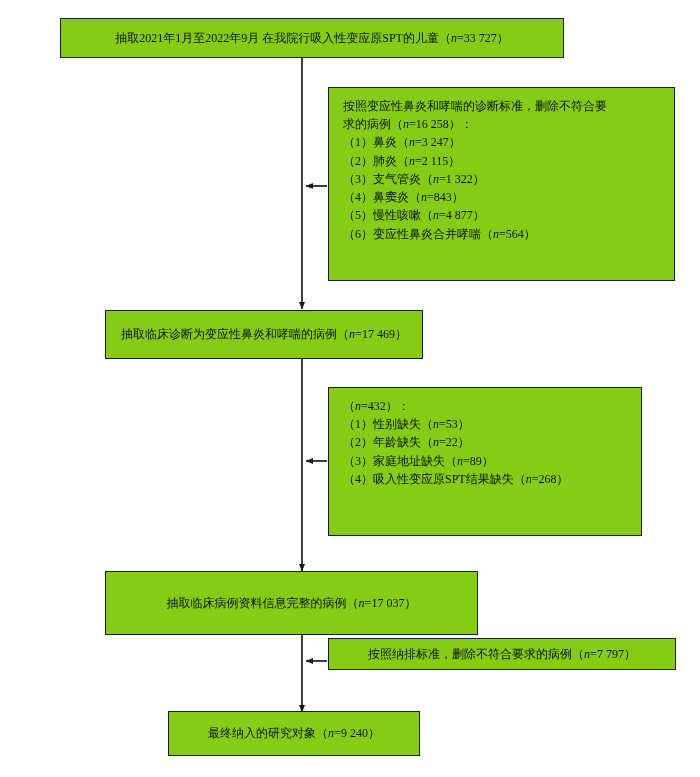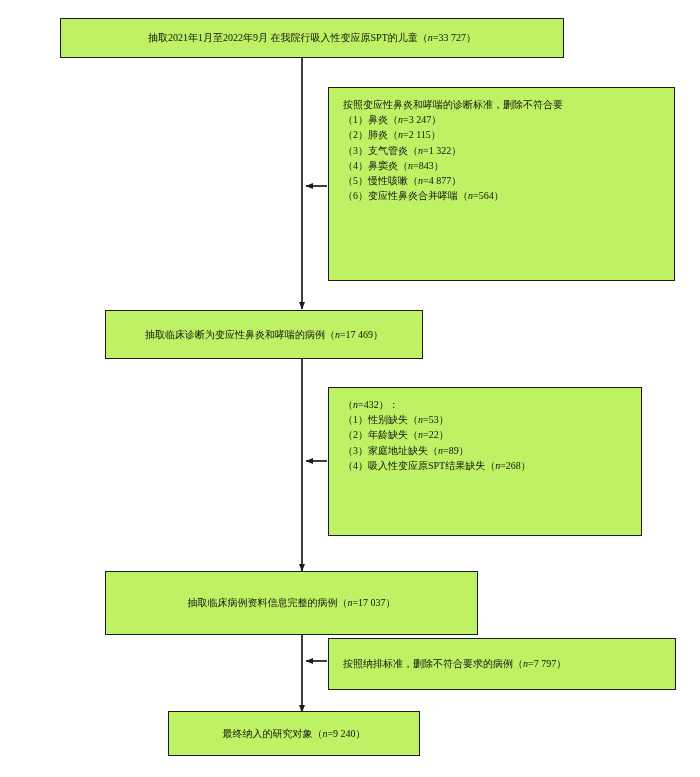--- a/index.html
+++ b/index.html
@@ -25,23 +25,23 @@
     left: 0;
     top: 0;
     width: 700px;
     height: 777px;
     pointer-events: none;
   }
   .node {
     position: absolute;
     box-sizing: border-box;
     border: 1.6px solid #1b1b23;
-    background: #bef264;
+    background: #84cc16;
     color: #111111;
-    font-size: 10px;
+    font-size: 12px;
     line-height: 1.52;
   }
   .node.center {
     display: flex;
     align-items: center;
     justify-content: center;
     text-align: center;
     padding: 4px 10px;
   }
   .node.side {
@@ -89,20 +89,21 @@
       <path d="M327,661 L306,661" marker-end="url(#arrowhead)"></path>
     </g>
   </svg>
 
   <div class="node center" style="left:60px; top:18px; width:504px; height:40px;">
     <span class="ln">抽取2021年1月至2022年9月 在我院行吸入性变应原SPT的儿童（<span class="it">n</span>=33 727）</span>
   </div>
 
   <div class="node side" style="left:328px; top:87px; width:347px; height:194px;">
     <span class="ln">按照变应性鼻炎和哮喘的诊断标准，删除不符合要</span>
+    <span class="ln">求的病例（<span class="it">n</span>=16 258）：</span>
     <span class="ln">（1）鼻炎（<span class="it">n</span>=3 247）</span>
     <span class="ln">（2）肺炎（<span class="it">n</span>=2 115）</span>
     <span class="ln">（3）支气管炎（<span class="it">n</span>=1 322）</span>
     <span class="ln">（4）鼻窦炎（<span class="it">n</span>=843）</span>
     <span class="ln">（5）慢性咳嗽（<span class="it">n</span>=4 877）</span>
     <span class="ln">（6）变应性鼻炎合并哮喘（<span class="it">n</span>=564）</span>
   </div>
 
   <div class="node center" style="left:105px; top:310px; width:318px; height:49px;">
     <span class="ln">抽取临床诊断为变应性鼻炎和哮喘的病例（<span class="it">n</span>=17 469）</span>
@@ -113,21 +114,21 @@
     <span class="ln">（1）性别缺失（<span class="it">n</span>=53）</span>
     <span class="ln">（2）年龄缺失（<span class="it">n</span>=22）</span>
     <span class="ln">（3）家庭地址缺失（<span class="it">n</span>=89）</span>
     <span class="ln">（4）吸入性变应原SPT结果缺失（<span class="it">n</span>=268）</span>
   </div>
 
   <div class="node center" style="left:105px; top:571px; width:373px; height:64px;">
     <span class="ln">抽取临床病例资料信息完整的病例（<span class="it">n</span>=17 037）</span>
   </div>
 
-  <div class="node side-1line" style="left:328px; top:638px; width:348px; height:52px;">
+  <div class="node side-1line" style="left:328px; top:638px; width:348px; height:32px;justify-content:center;">
     <span class="ln">按照纳排标准，删除不符合要求的病例（<span class="it">n</span>=7 797）</span>
   </div>
 
   <div class="node center" style="left:168px; top:711px; width:252px; height:45px;">
     <span class="ln">最终纳入的研究对象（<span class="it">n</span>=9 240）</span>
   </div>
 
 </div>
 
 </body></html>

